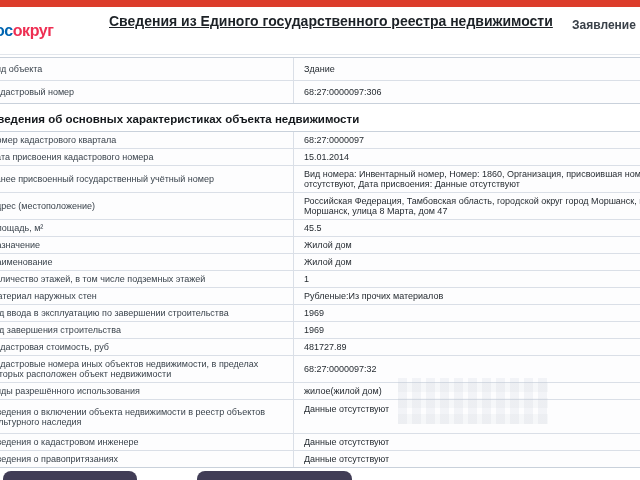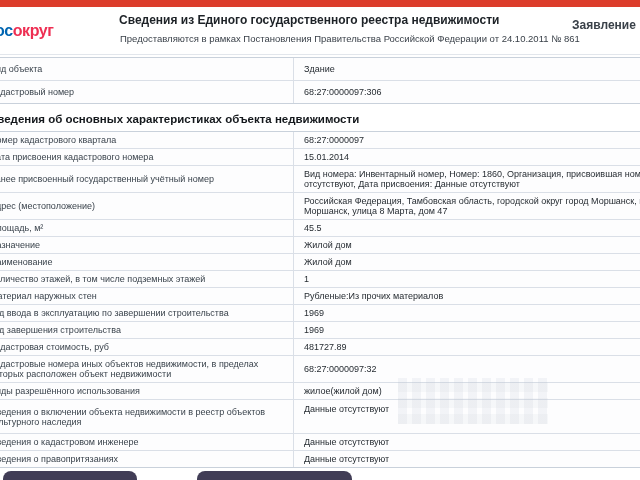--- a/index.html
+++ b/index.html
@@ -11,22 +11,22 @@
   .topbar { position:absolute; left:0; top:0; width:640px; height:7px;
     background:var(--accent-red,#dc3c2b); z-index:4; }
   .doc { position:absolute; left:-13px; top:7px; width:724px; }
 
   
   .hdr { position:relative; height:47px; border-bottom:1px solid #e2e6ec; background:#fff; }
   .logo { position:absolute; left:2px; top:15px; font-size:16px; font-weight:bold;
     letter-spacing:-0.4px; white-space:nowrap; }
   .logo .p1 { color:var(--logo-blue,#0065b1); }
   .logo .p2 { color:var(--logo-red,#ee2f53); }
-  .title { position:absolute; left:132px; top:6px; font-size:12px; font-weight:bold;
-    color:#1d2227; white-space:nowrap; }
+  .title { position:absolute; left:122px; top:6px; font-size:14px; font-weight:bold;
+    color:#1d2227; white-space:nowrap;text-decoration:underline; }
   .subtitle { position:absolute; left:133px; top:26px; font-size:9.5px; color:#3a4149;
     white-space:nowrap; }
   .application { position:absolute; left:585px; top:11px; font-size:12px; color:#3a4149;
     white-space:nowrap;font-weight:bold; }
 
   
   .tbl { border-top:1px solid #c9d1db; border-bottom:1px solid #c9d1db; background:#fdfdfe; }
   .tbl-summary { margin-top:2px; }
   .tbl-details { }
   .row { display:flex; border-bottom:1px solid #dadfe7; align-items:stretch; }
@@ -64,21 +64,20 @@
 <body>
 
 <div class="frame">
   <div class="topbar"></div>
 
   <div class="doc">
 
     <div class="hdr">
       <div class="logo"><span class="p1">гос</span><span class="p2">округ</span></div>
       <div class="title">Сведения из Единого государственного реестра недвижимости</div>
-      <div class="subtitle">Предоставляются в рамках Постановления Правительства Российской Федерации от 24.10.2011 № 861</div>
       <div class="application">Заявление №</div>
     </div>
 
     <div class="tbl tbl-summary" id="summary-table">
   <div class="row">
     <div class="cell label-cell">Вид объекта</div>
     <div class="cell value-cell">Здание</div>
   </div>
 
   <div class="row">

